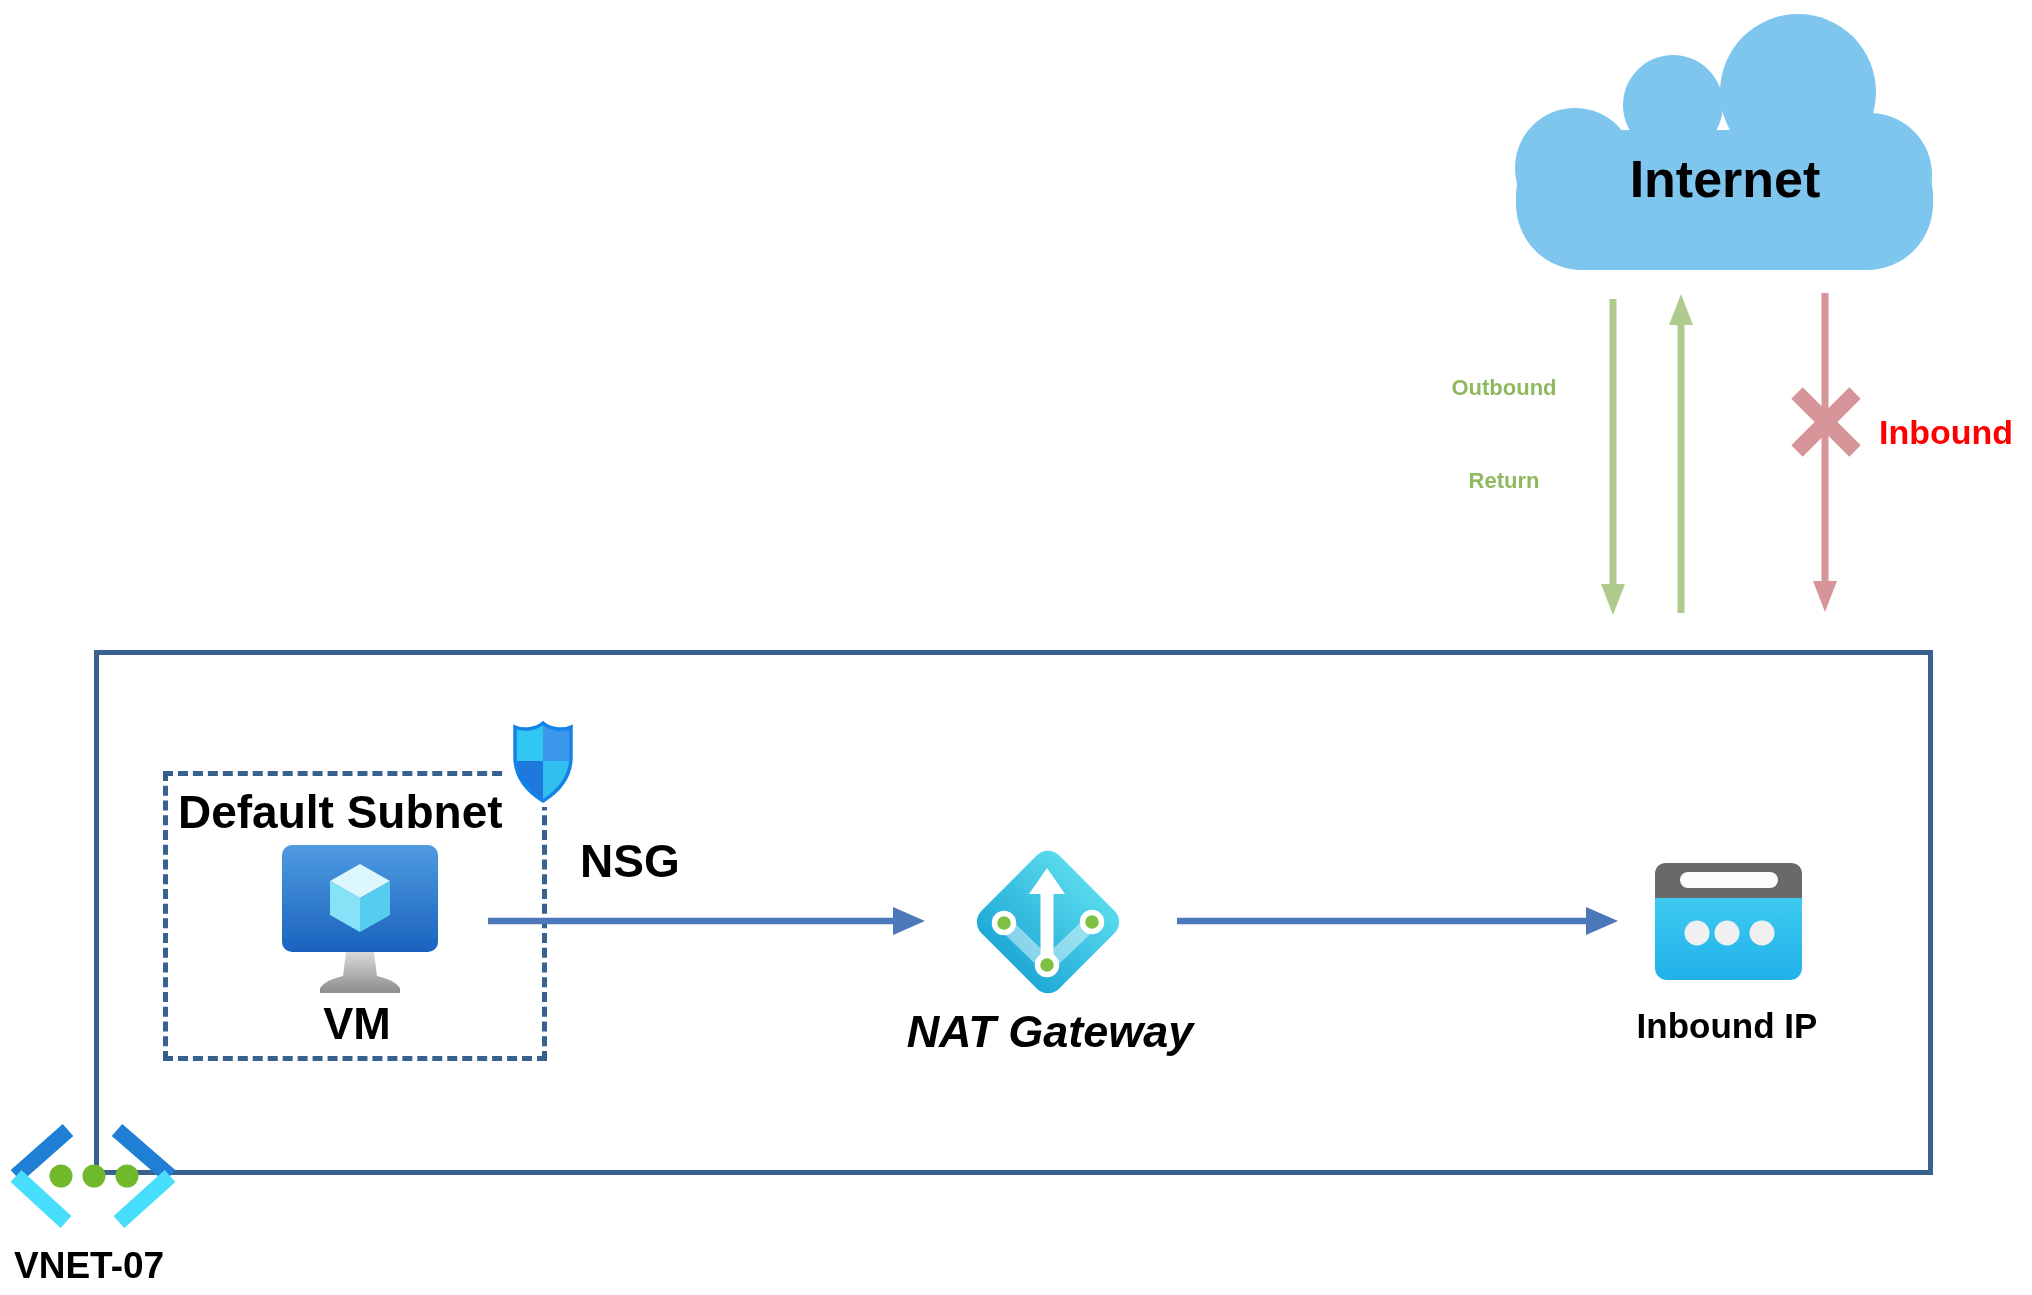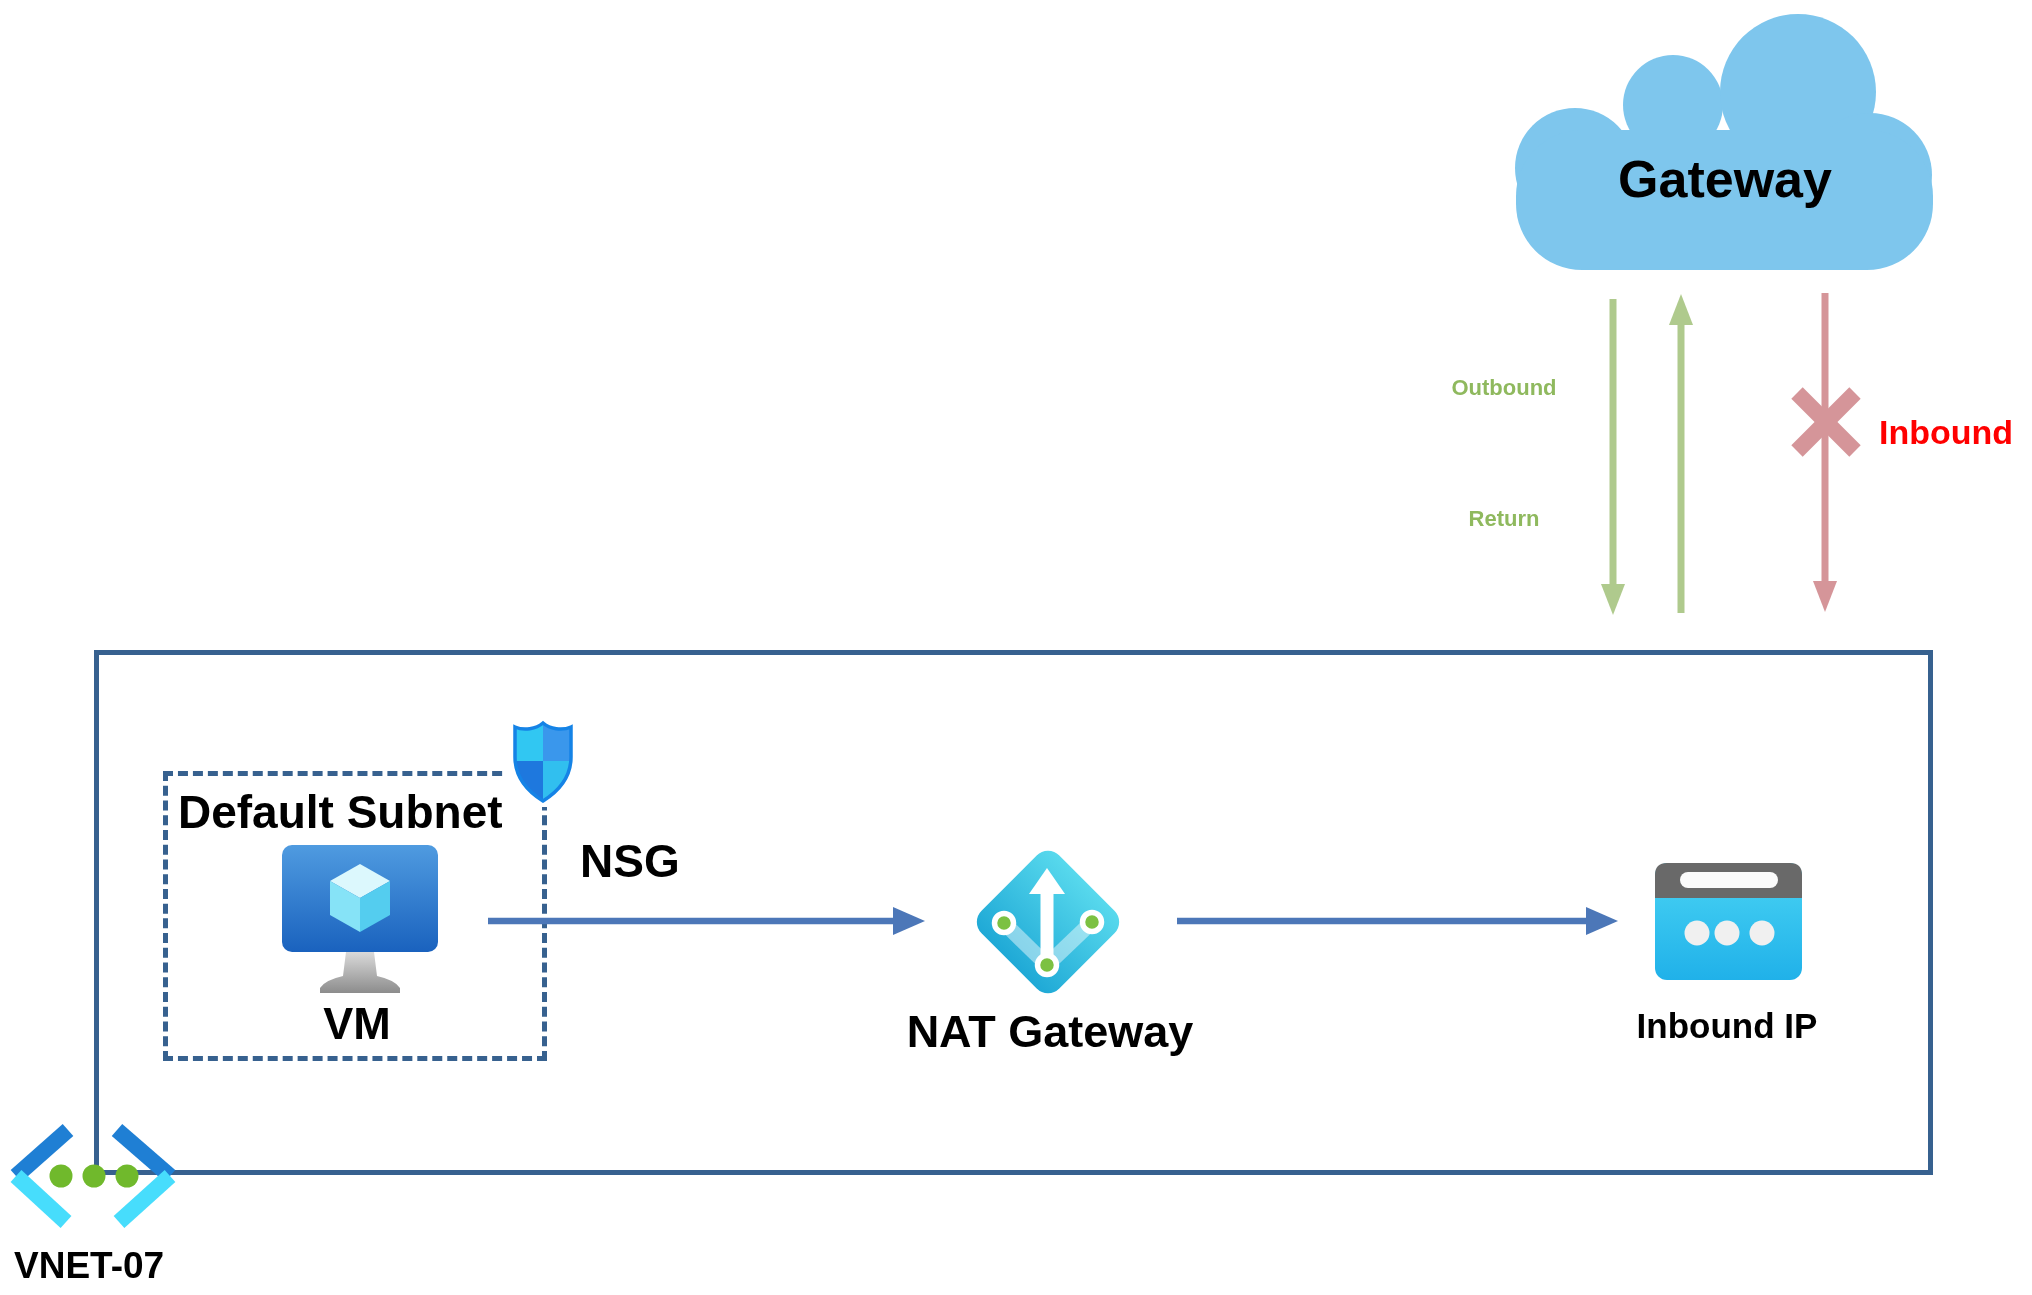--- a/index.html
+++ b/index.html
@@ -44,21 +44,21 @@
 
   <svg class="abs" style="left:1510px;top:5px;" width="430" height="270" viewBox="0 0 430 270">
     <g fill="var(--cloud-fill,#7EC6ED)">
       <circle cx="65" cy="163" r="60"></circle>
       <circle cx="163" cy="100" r="50"></circle>
       <circle cx="288" cy="87" r="78"></circle>
       <circle cx="360" cy="170" r="62"></circle>
       <rect x="6" y="125" width="417" height="140" rx="66"></rect>
     </g>
   </svg>
-  <div class="label centered internet-label" style="left:1725px;top:150px;">Gateway</div>
+  <div class="label centered internet-label" style="left:1725px;top:150px;">Internet</div>
 
   <svg class="abs" style="left:1596px;top:296px;" width="34" height="322" viewBox="0 0 34 322">
     <line x1="17" y1="3" x2="17" y2="290" stroke="var(--allow-arrow,#AFCA8D)" stroke-width="7"></line>
     <polygon points="17,319 5,288 29,288" fill="var(--allow-arrow,#AFCA8D)"></polygon>
   </svg>
 
   <svg class="abs" style="left:1664px;top:291px;" width="34" height="324" viewBox="0 0 34 324">
     <polygon points="17,3 5,34 29,34" fill="var(--allow-arrow,#AFCA8D)"></polygon>
     <line x1="17" y1="31" x2="17" y2="322" stroke="var(--allow-arrow,#AFCA8D)" stroke-width="7"></line>
   </svg>
@@ -67,21 +67,21 @@
     <line x1="17" y1="3" x2="17" y2="293" stroke="var(--deny-arrow,#D59599)" stroke-width="7"></line>
     <polygon points="17,322 5,291 29,291" fill="var(--deny-arrow,#D59599)"></polygon>
   </svg>
 
   <svg class="abs" style="left:1790px;top:386px;" width="72" height="72" viewBox="0 0 72 72">
     <line x1="7" y1="7" x2="65" y2="65" stroke="var(--deny-arrow,#D59599)" stroke-width="16"></line>
     <line x1="65" y1="7" x2="7" y2="65" stroke="var(--deny-arrow,#D59599)" stroke-width="16"></line>
   </svg>
 
   <div class="label centered flow-label" style="left:1504px;top:375px;">Outbound</div>
-  <div class="label centered flow-label" style="left:1504px;top:506px;">Return</div>
+  <div class="label centered flow-label" style="left:1504px;top:468px;">Return</div>
   <div class="label deny-label" style="left:1879px;top:413px;">Inbound</div>
 
   <div class="vnet-box"></div>
 
   <div class="subnet-box"></div>
   <div class="label zone-label" style="left:178px;top:786px;">Default Subnet</div>
 
   <svg class="abs" style="left:507px;top:717px;" width="72" height="90" viewBox="0 0 72 90">
     <defs>
       <clipPath id="shieldClip">
@@ -136,21 +136,21 @@
       <path d="M124,80 L79,123"></path>
     </g>
     <line x1="79" y1="123" x2="79" y2="48" stroke="#ffffff" stroke-width="13"></line>
     <polygon points="79,26 61,52 97,52" fill="#ffffff"></polygon>
     <g fill="#7CC142" stroke="#ffffff" stroke-width="5.5">
       <circle cx="36" cy="81" r="9.5"></circle>
       <circle cx="124" cy="80" r="9.5"></circle>
       <circle cx="79" cy="123" r="9.5"></circle>
     </g>
   </svg>
-  <div class="label centered node-label" style="left:1050px;top:1006px;">NAT Gateway</div>
+  <div class="label centered node-label" style="left:1050px;top:1006px;font-style:italic;">NAT Gateway</div>
 
   <svg class="abs" style="left:1175px;top:903px;" width="448" height="36" viewBox="0 0 448 36">
     <line x1="2" y1="18" x2="416" y2="18" stroke="var(--flow-arrow,#4C77B8)" stroke-width="6.5"></line>
     <polygon points="443,18 411,4 411,32" fill="var(--flow-arrow,#4C77B8)"></polygon>
   </svg>
 
   <svg class="abs" style="left:1655px;top:863px;" width="147" height="117" viewBox="0 0 147 117">
     <defs>
       <linearGradient id="pipGrad" x1="0" y1="0" x2="0" y2="1">
         <stop offset="0" stop-color="#4AD4F4"></stop>

